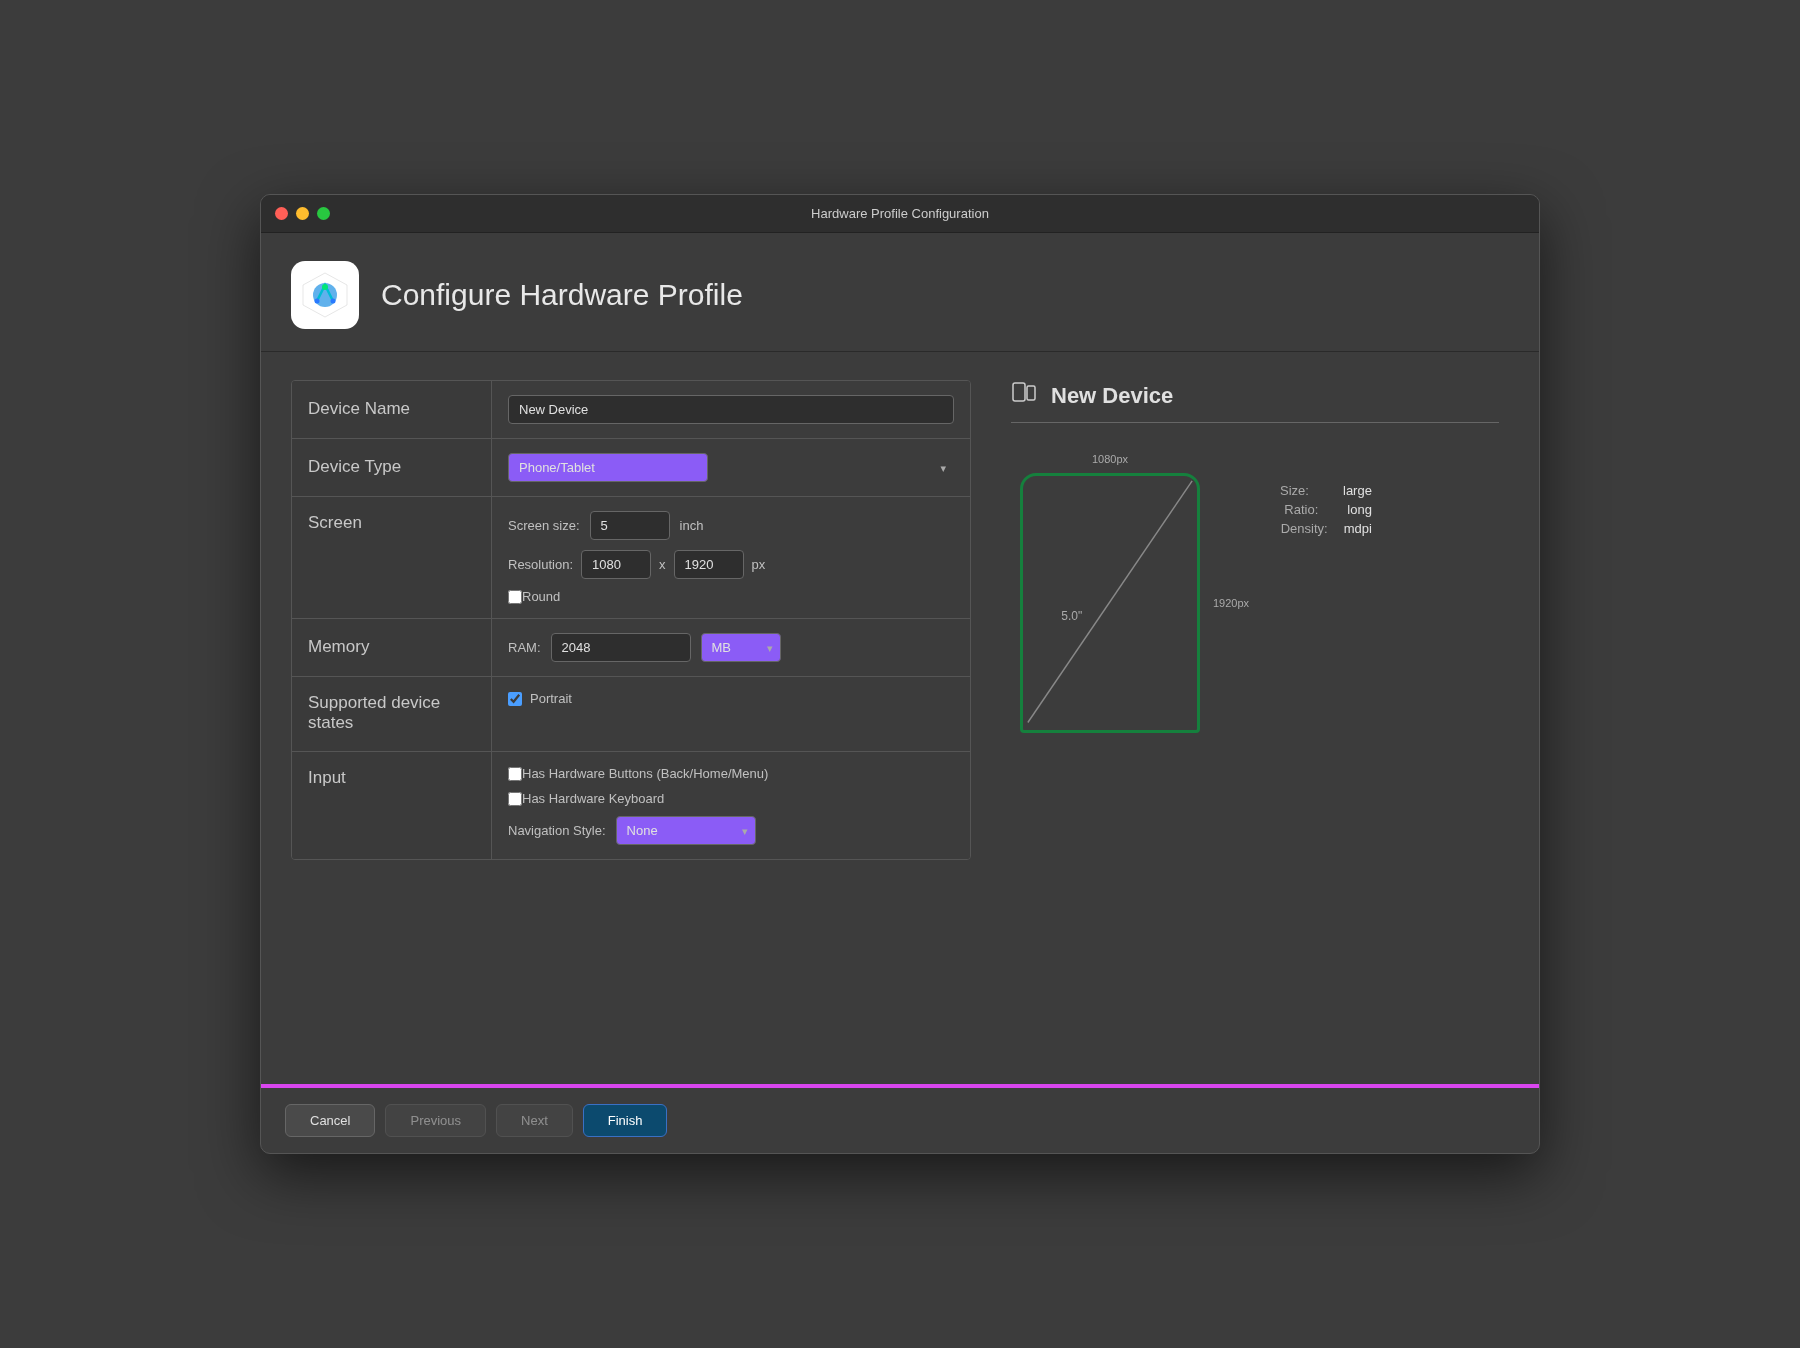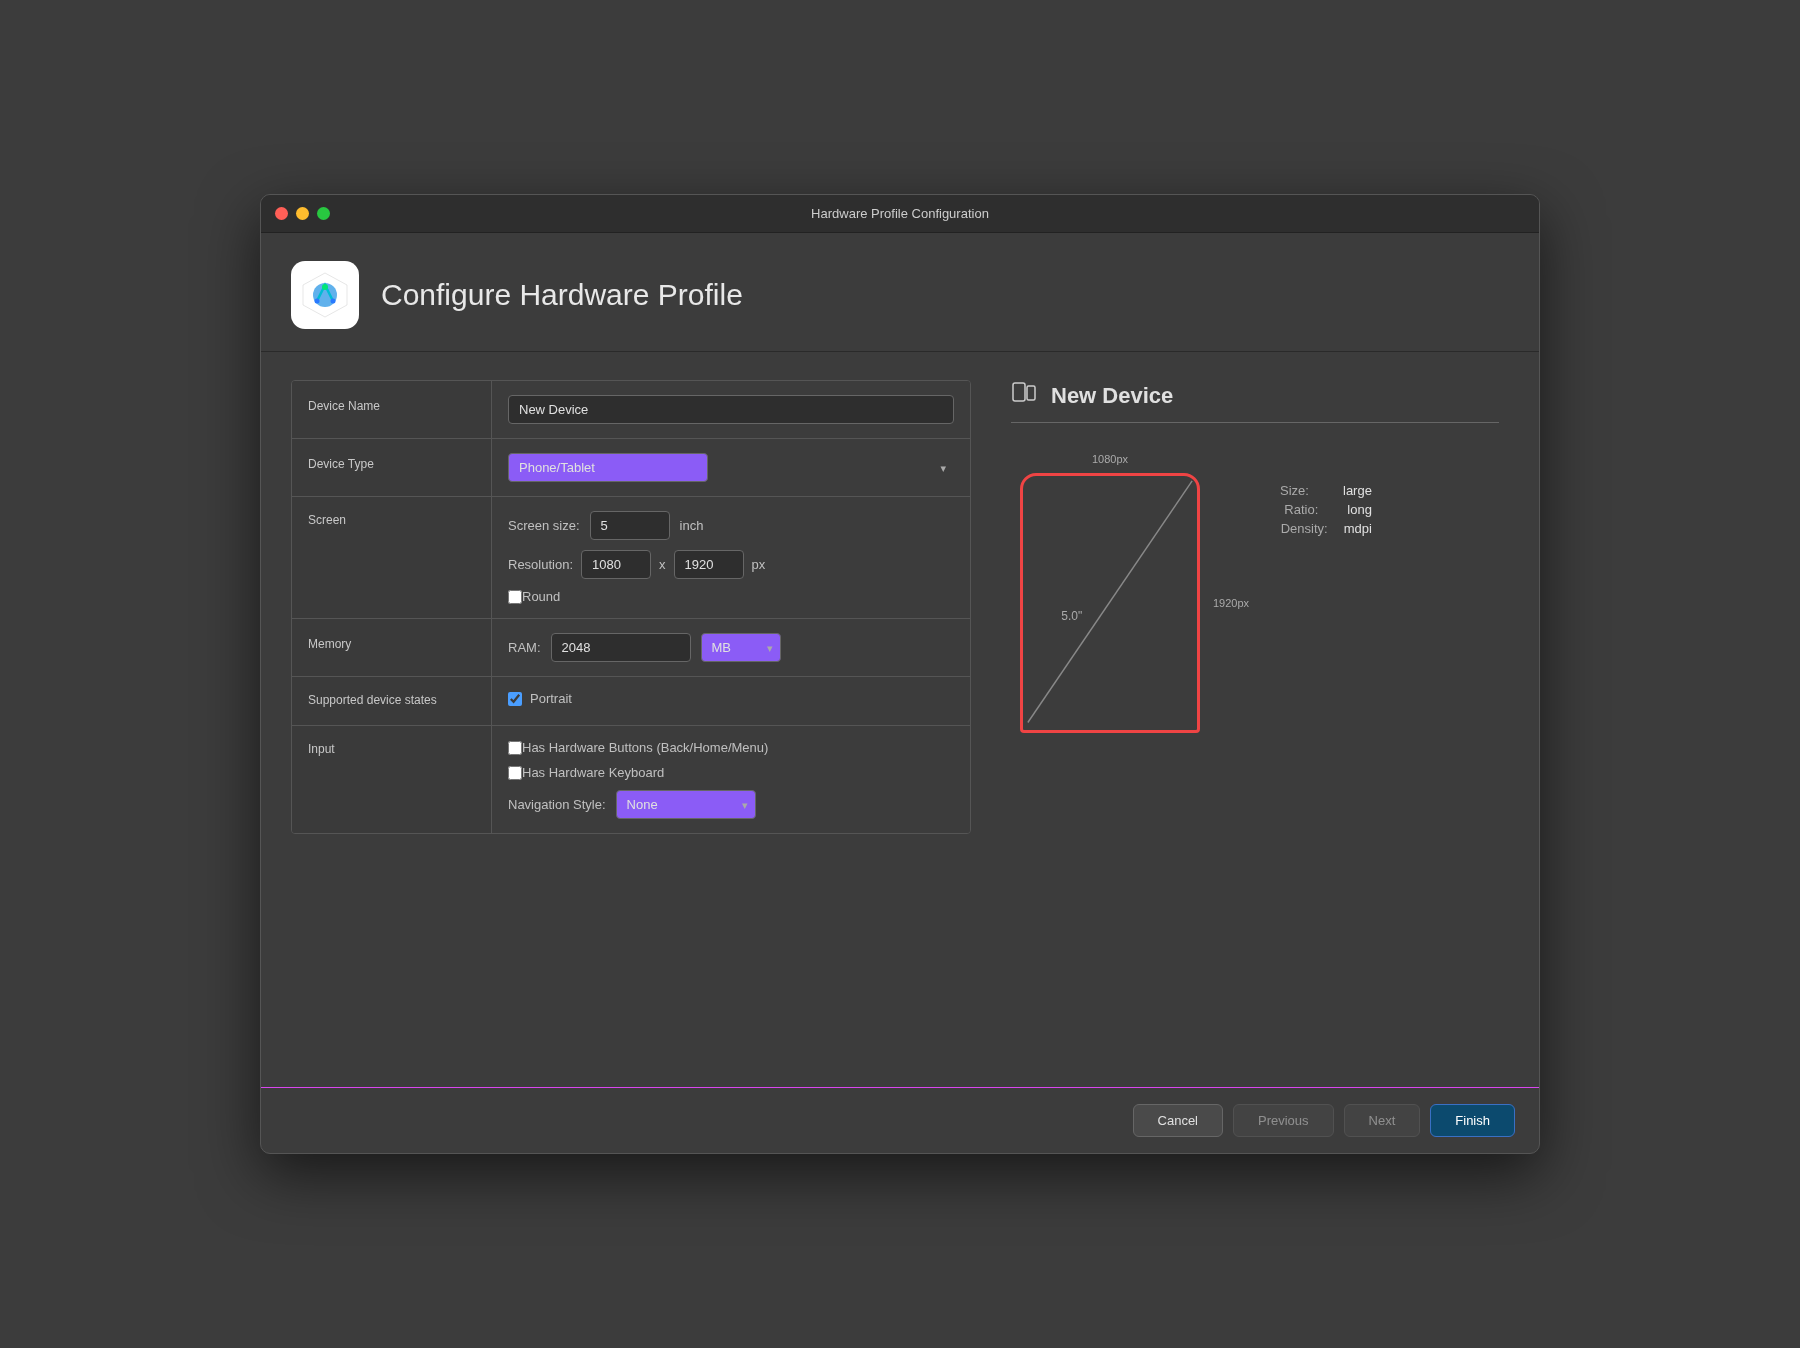--- a/index.html
+++ b/index.html
@@ -130,21 +130,21 @@
       border-bottom: 1px solid #555;
     }
 
     .form-row:last-child {
       border-bottom: none;
     }
 
     .form-label-cell {
       width: 200px;
       padding: 18px 16px;
-      font-size: 12px;
+      font-size: 17px;
       color: #c8c8c8;
       font-weight: 500;
       border-right: 1px solid #555;
       background: #3a3a3a;
       display: flex;
       align-items: flex-start;
       flex-shrink: 0;
     }
 
     .form-input-cell {
@@ -321,21 +321,21 @@
     }
 
     .device-preview {
       position: relative;
       margin-top: 20px;
     }
 
     .device-frame {
       width: 180px;
       height: 260px;
-      border: 3px solid #ef4444;
+      border: 3px solid #15803d;
       border-radius: 16px 16px 4px 4px;
       position: relative;
       background: transparent;
     }
 
     .device-diagonal {
       position: absolute;
       top: 0;
       left: 0;
       right: 0;
@@ -374,23 +374,22 @@
     }
 
     .spec-val {
       color: #e0e0e0;
     }
 
     
     .footer {
       padding: 16px 24px;
       display: flex;
-      justify-content: flex-end;
       gap: 10px;
-      border-top: 1px solid #d946ef;
+      border-top: 4px solid #d946ef;
       flex-shrink: 0;
     }
 
     .btn {
       padding: 8px 24px;
       border-radius: 6px;
       font-size: 13px;
       cursor: pointer;
       border: 1px solid #666;
       background: #4a4a4a;

